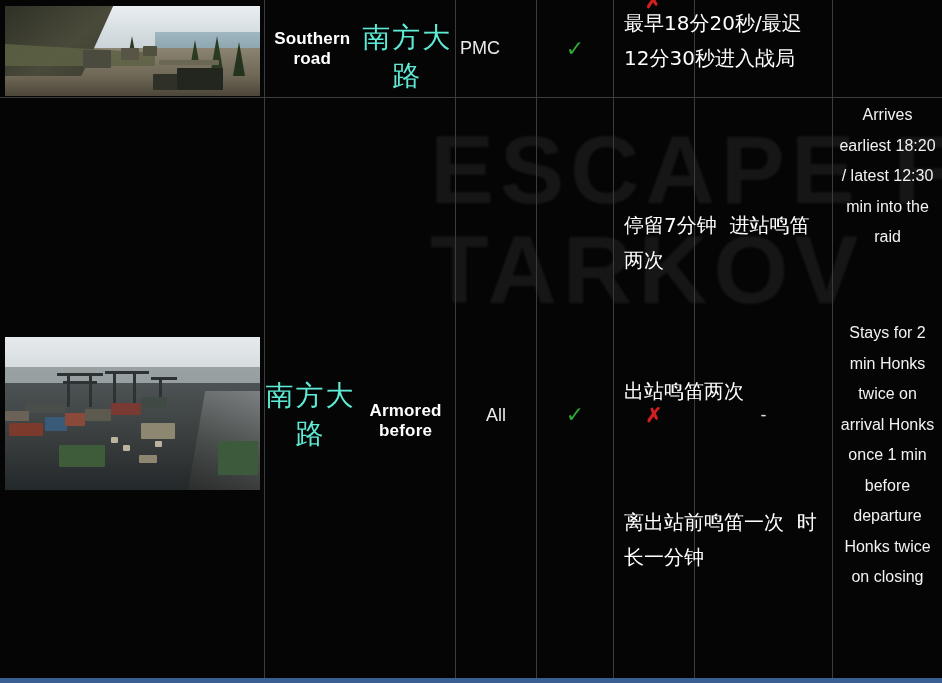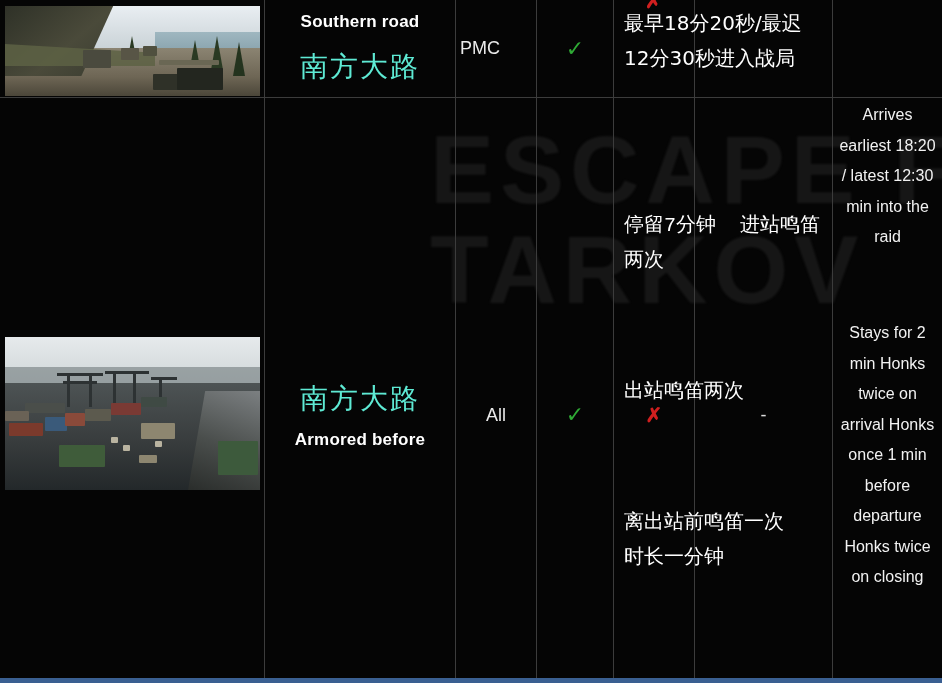--- a/index.html
+++ b/index.html
@@ -59,21 +59,21 @@
   }
 
   
   .cell {
     position: absolute;
     box-sizing: border-box;
   }
 
   .name-cell {
     display: flex;
-    flex-direction: column;
+    flex-direction: row;
     justify-content: center;
     align-items: center;
     text-align: center;
   }
   .name-en {
     font-weight: bold;
     font-size: 17px;
     color: #ffffff;
     letter-spacing: .2px;
   }
@@ -110,21 +110,21 @@
   }
 
   .notes-zh {
     font-family: "DejaVu Sans", sans-serif;
     font-size: 20px;
     line-height: 35px;
     color: #ffffff;
     padding: 4px 6px 0 10px;
     white-space: pre-wrap;
   }
-  .notes-zh .para { margin-bottom: 26px; font-family: Liberation Mono, monospace; }
+  .notes-zh .para { margin-bottom: 26px; }
   .notes-zh .para:last-child { margin-bottom: 0; }
 
   .notes-en {
     font-size: 16px;
     line-height: 30.5px;
     color: #f2f2f2;
     text-align: center;
     padding: 0 6px;
   }
 

